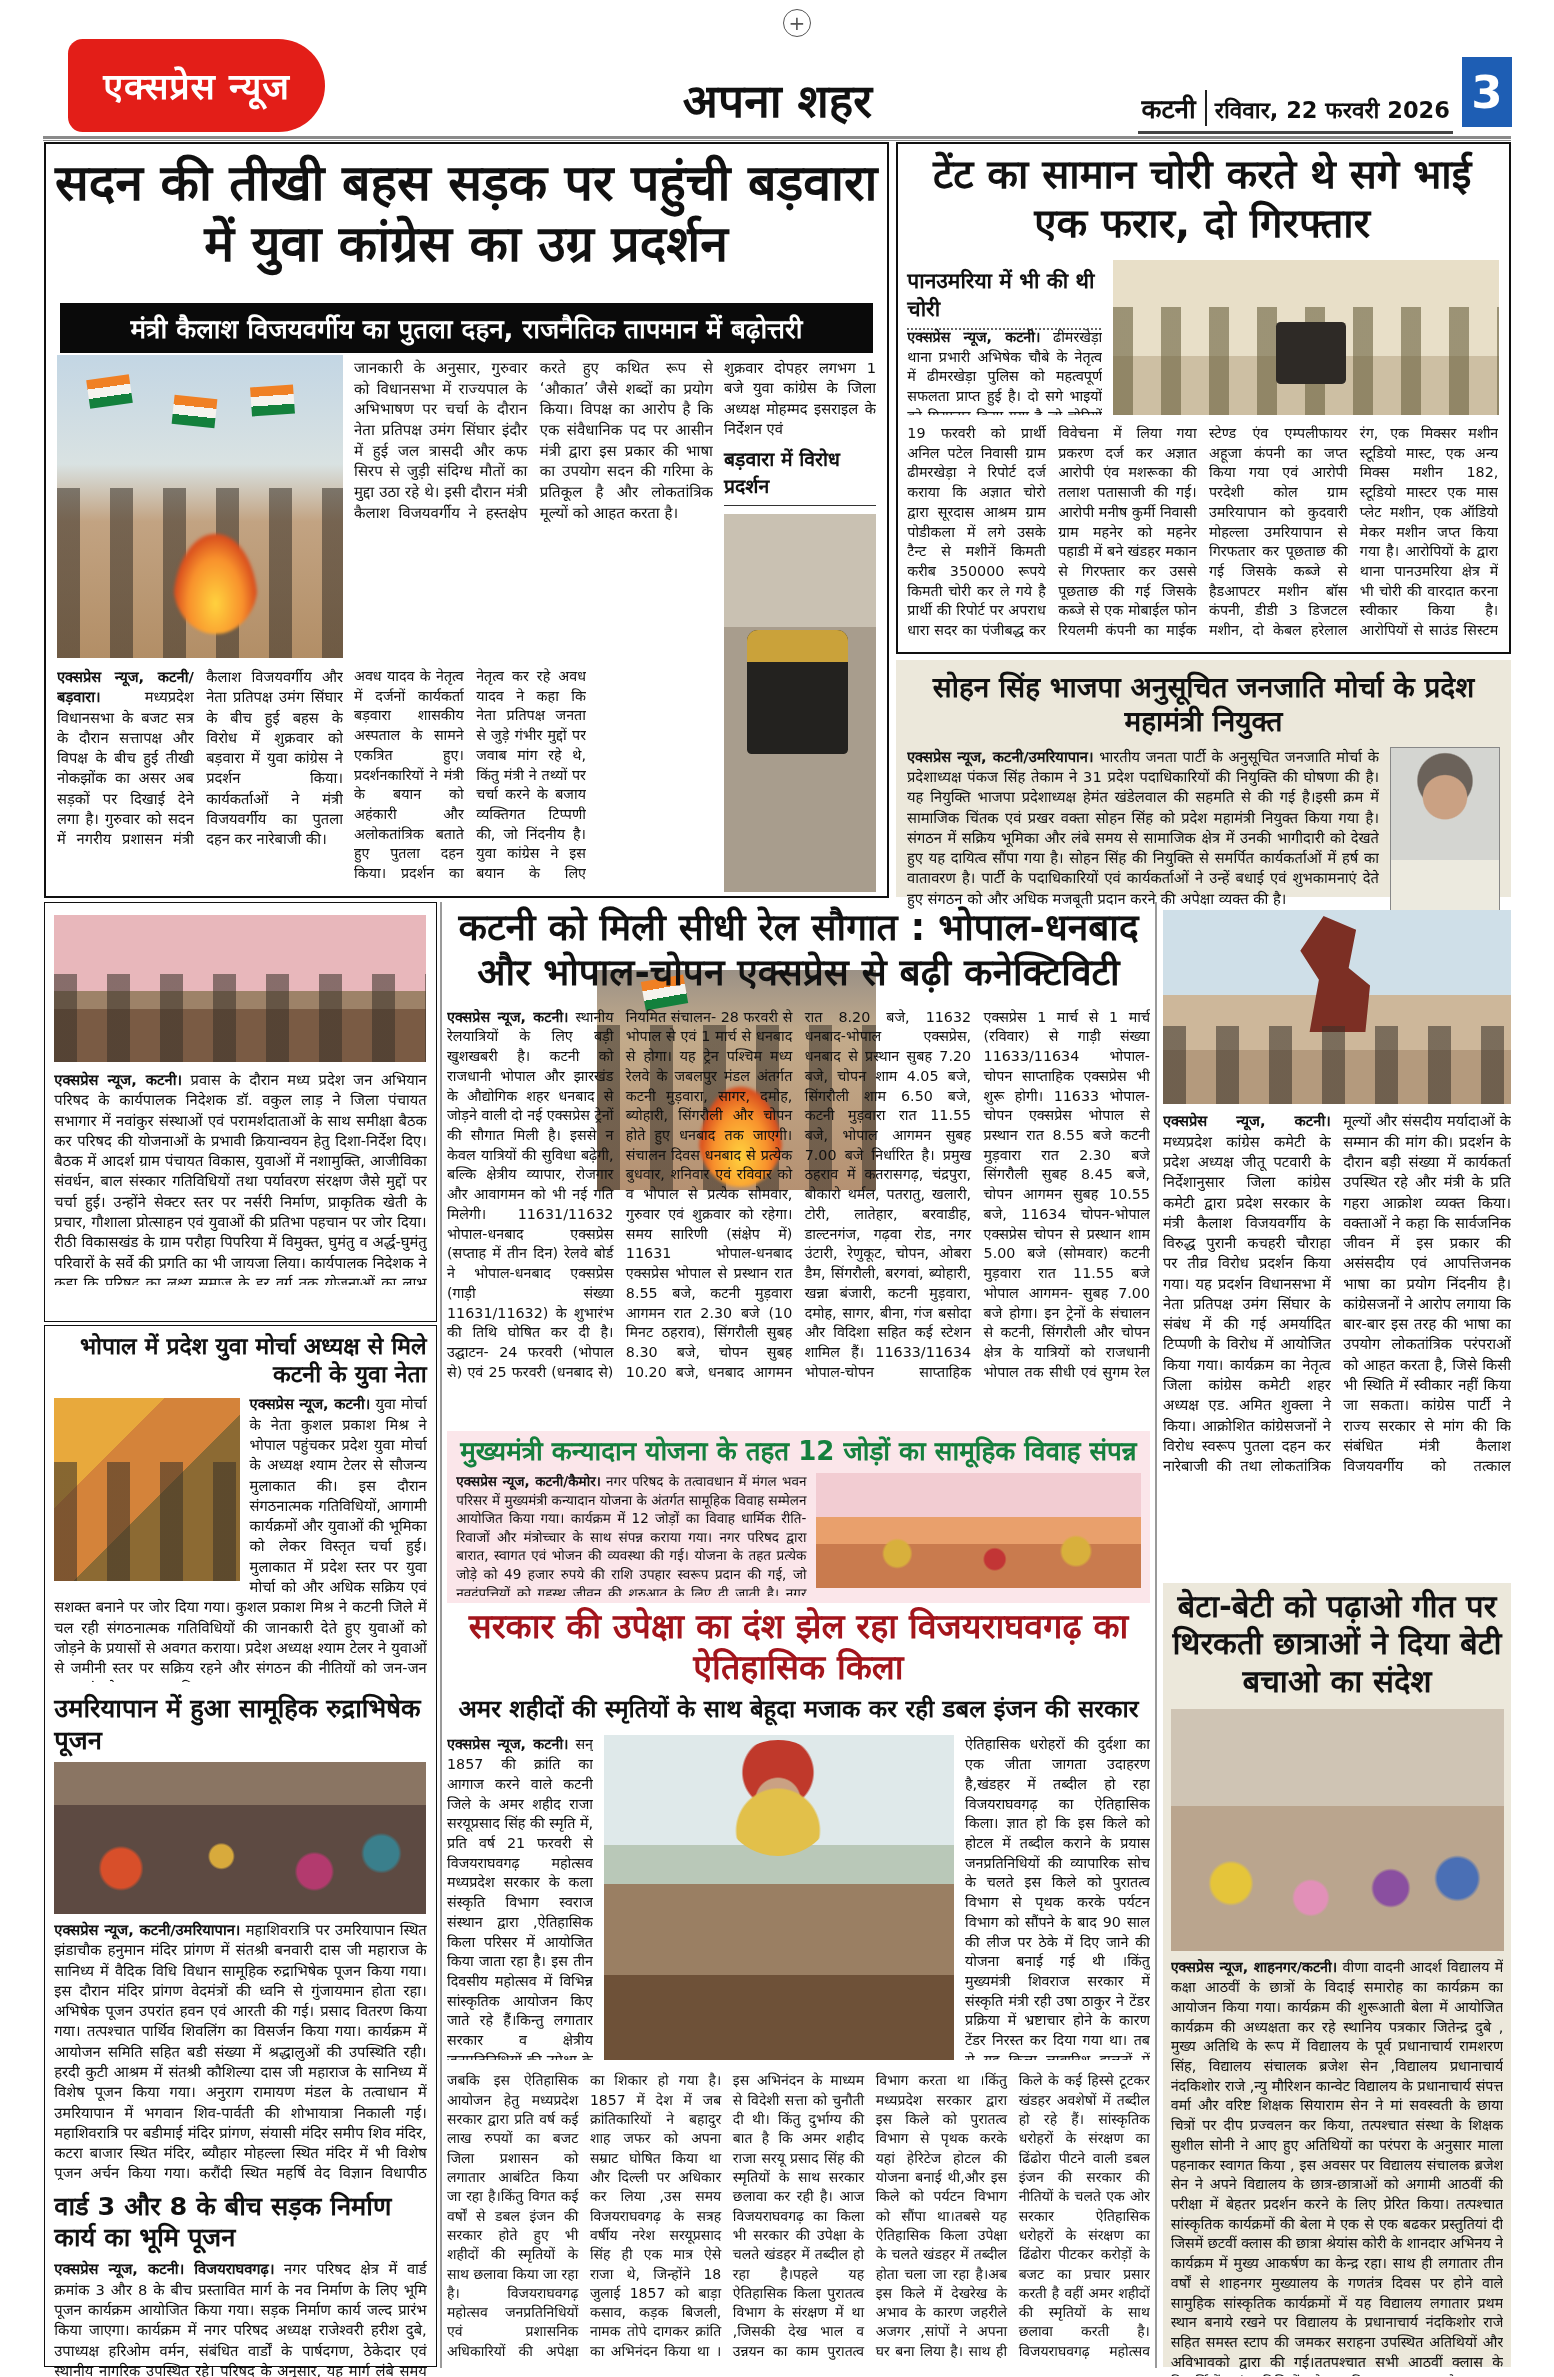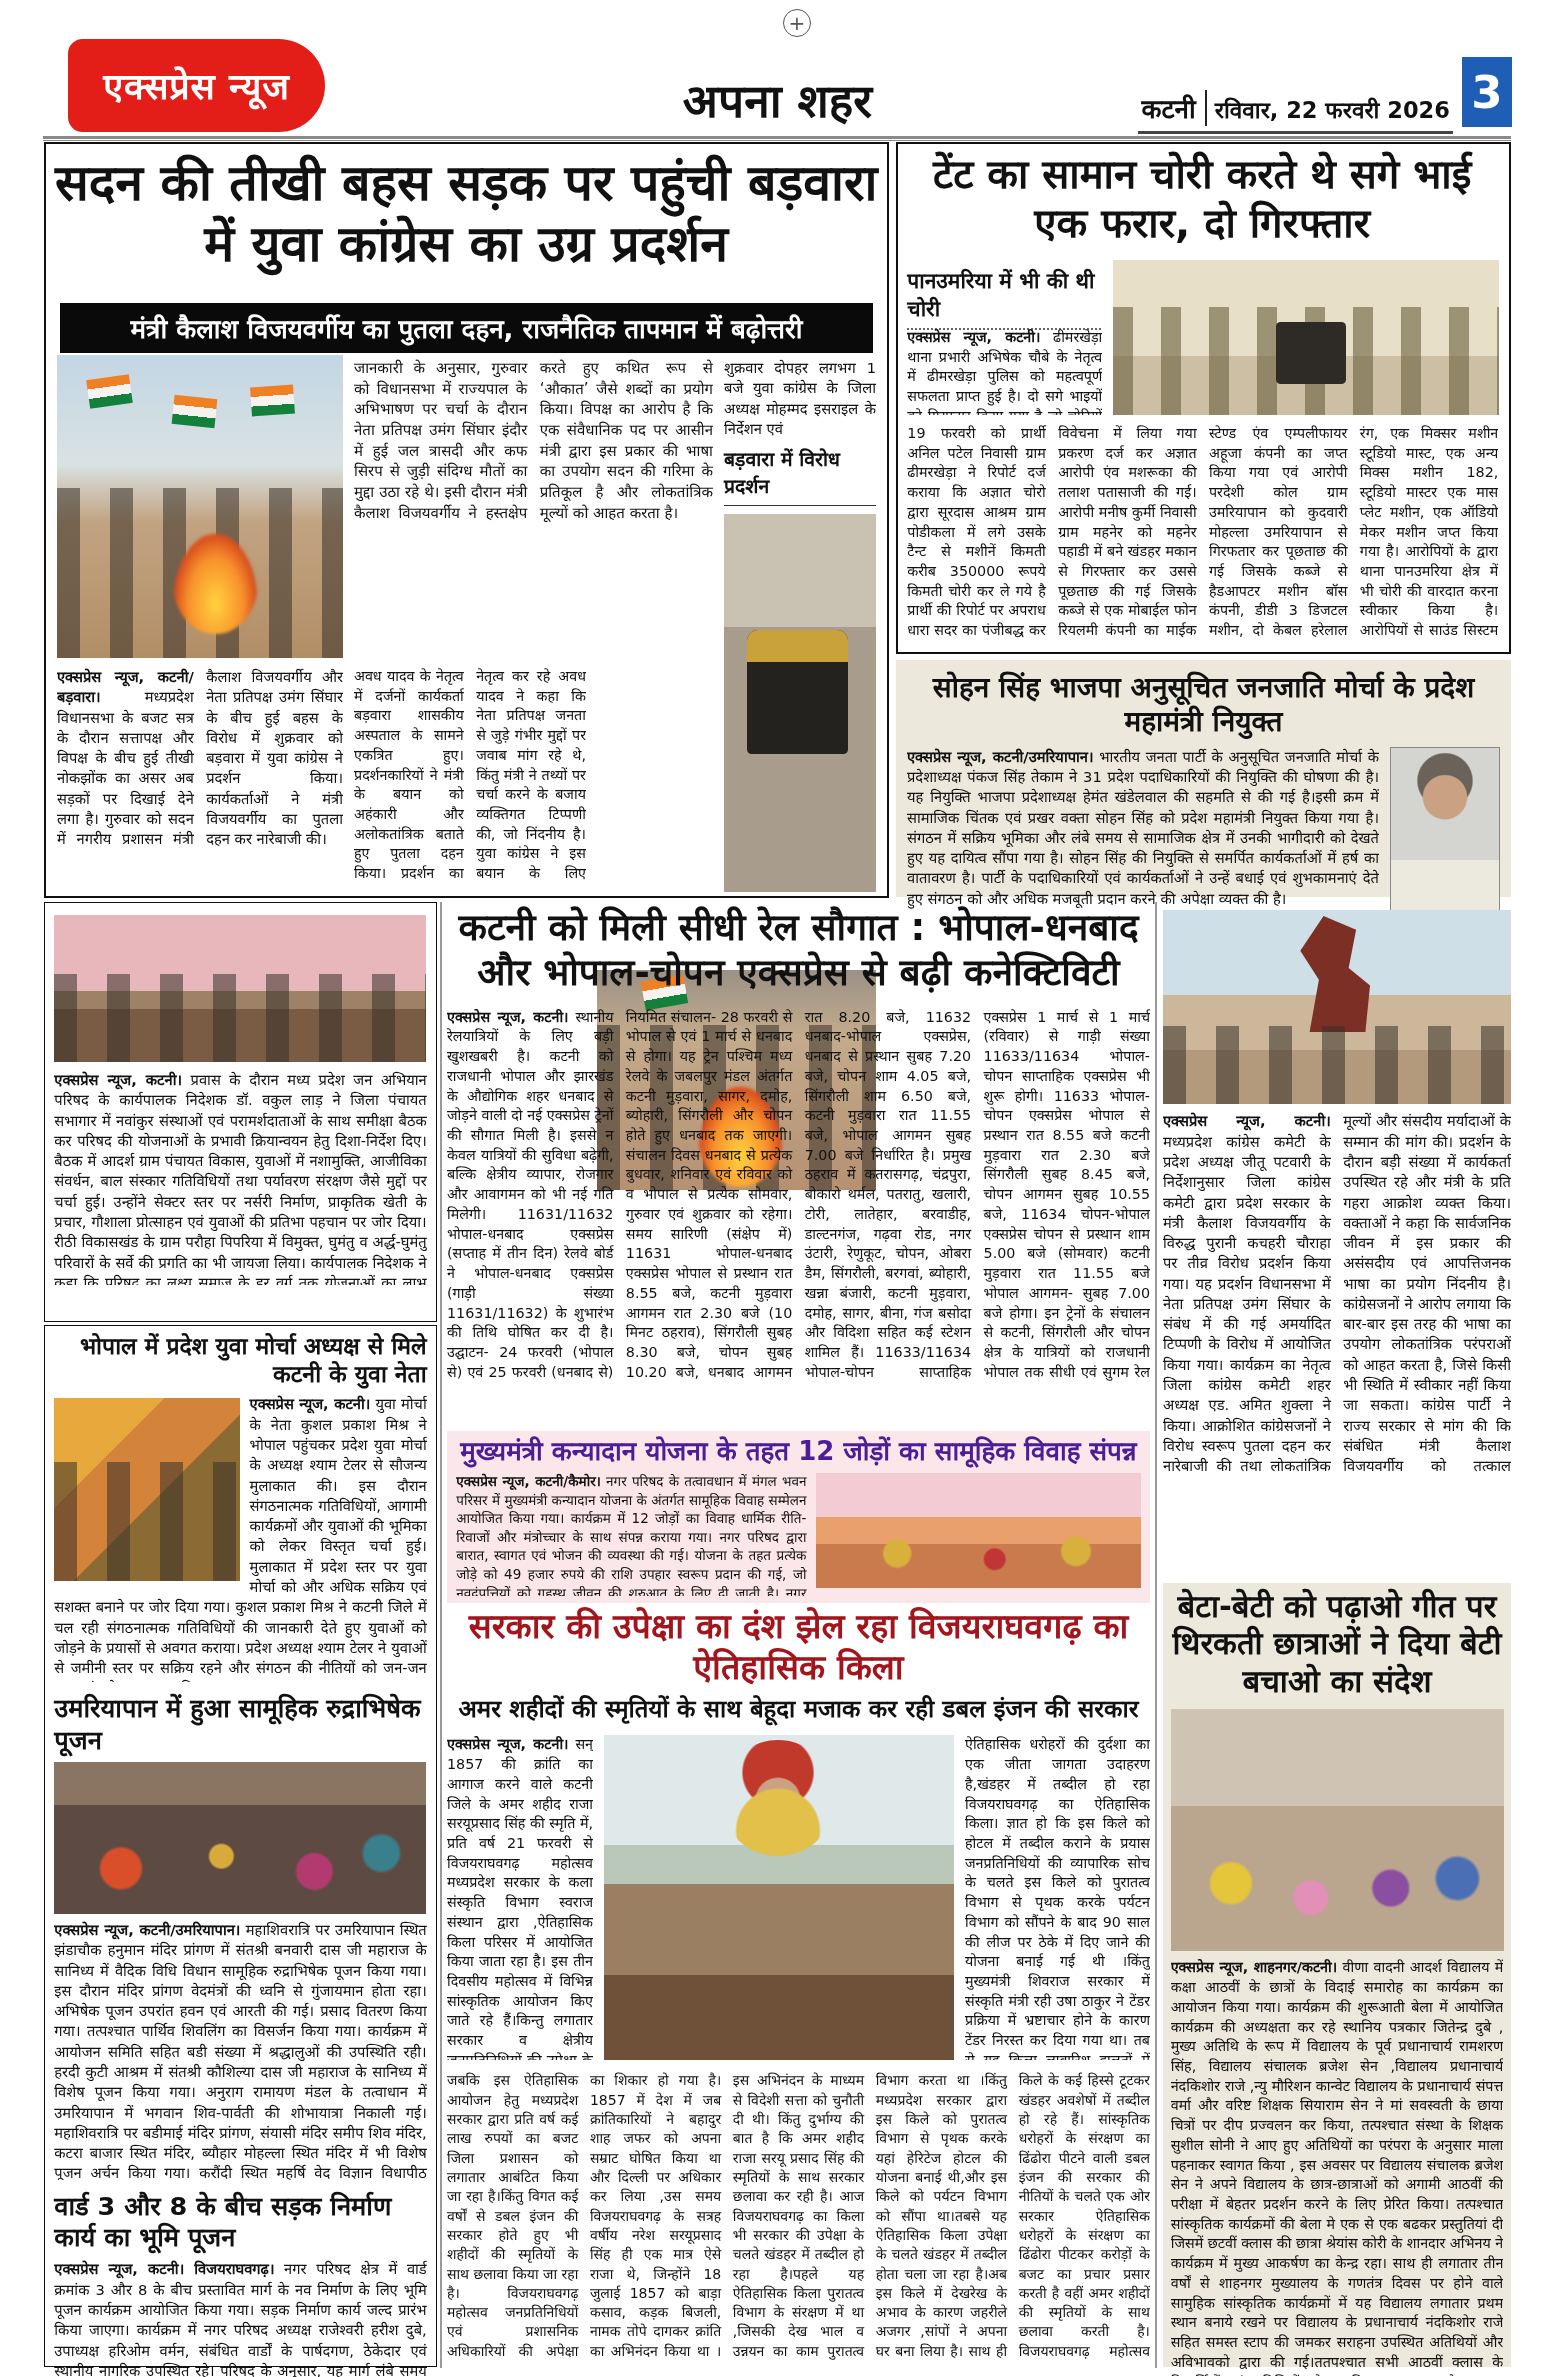--- a/index.html
+++ b/index.html
@@ -162,21 +162,21 @@
 
   <div class="abs" style="left:447px;top:902px;width:703px;height:526px;" data-name="article-rail">
     <div class="hl" style="font-size:37px;margin-top:3.1px;" data-name="rail-headline">कटनी को मिली सीधी रेल सौगात : भोपाल-धनबाद और भोपाल-चोपन एक्सप्रेस से बढ़ी कनेक्टिविटी</div>
     <div class="body-txt cols4" style="height:393px;margin-top:12.4px;font-size:14.3px;" data-name="rail-body">
       <b class="byline" data-name="rail-byline">एक्सप्रेस न्यूज, कटनी।</b>
       <span data-name="rail-body-text">स्थानीय रेलयात्रियों के लिए बड़ी खुशखबरी है। कटनी को राजधानी भोपाल और झारखंड के औद्योगिक शहर धनबाद से जोड़ने वाली दो नई एक्सप्रेस ट्रेनों की सौगात मिली है। इससे न केवल यात्रियों की सुविधा बढ़ेगी, बल्कि क्षेत्रीय व्यापार, रोजगार और आवागमन को भी नई गति मिलेगी। 11631/11632 भोपाल-धनबाद एक्सप्रेस (सप्ताह में तीन दिन) रेलवे बोर्ड ने भोपाल-धनबाद एक्सप्रेस (गाड़ी संख्या 11631/11632) के शुभारंभ की तिथि घोषित कर दी है। उद्घाटन- 24 फरवरी (भोपाल से) एवं 25 फरवरी (धनबाद से) नियमित संचालन- 28 फरवरी से भोपाल से एवं 1 मार्च से धनबाद से होगा। यह ट्रेन पश्चिम मध्य रेलवे के जबलपुर मंडल अंतर्गत कटनी मुड़वारा, सागर, दमोह, ब्योहारी, सिंगरौली और चोपन होते हुए धनबाद तक जाएगी। संचालन दिवस धनबाद से प्रत्येक बुधवार, शनिवार एवं रविवार को व भोपाल से प्रत्येक सोमवार, गुरुवार एवं शुक्रवार को रहेगा। समय सारिणी (संक्षेप में) 11631 भोपाल-धनबाद एक्सप्रेस भोपाल से प्रस्थान रात 8.55 बजे, कटनी मुड़वारा आगमन रात 2.30 बजे (10 मिनट ठहराव), सिंगरौली सुबह 8.30 बजे, चोपन सुबह 10.20 बजे, धनबाद आगमन रात 8.20 बजे, 11632 धनबाद-भोपाल एक्सप्रेस, धनबाद से प्रस्थान सुबह 7.20 बजे, चोपन शाम 4.05 बजे, सिंगरौली शाम 6.50 बजे, कटनी मुड़वारा रात 11.55 बजे, भोपाल आगमन सुबह 7.00 बजे निर्धारित है। प्रमुख ठहराव में कतरासगढ़, चंद्रपुरा, बोकारो थर्मल, पतरातु, खलारी, टोरी, लातेहार, बरवाडीह, डाल्टनगंज, गढ़वा रोड, नगर उंटारी, रेणुकूट, चोपन, ओबरा डैम, सिंगरौली, बरगवां, ब्योहारी, खन्ना बंजारी, कटनी मुड़वारा, दमोह, सागर, बीना, गंज बसोदा और विदिशा सहित कई स्टेशन शामिल हैं। 11633/11634 भोपाल-चोपन साप्ताहिक एक्सप्रेस 1 मार्च से 1 मार्च (रविवार) से गाड़ी संख्या 11633/11634 भोपाल-चोपन साप्ताहिक एक्सप्रेस भी शुरू होगी। 11633 भोपाल-चोपन एक्सप्रेस भोपाल से प्रस्थान रात 8.55 बजे कटनी मुड़वारा रात 2.30 बजे सिंगरौली सुबह 8.45 बजे, चोपन आगमन सुबह 10.55 बजे, 11634 चोपन-भोपाल एक्सप्रेस चोपन से प्रस्थान शाम 5.00 बजे (सोमवार) कटनी मुड़वारा रात 11.55 बजे भोपाल आगमन- सुबह 7.00 बजे होगा। इन ट्रेनों के संचालन से कटनी, सिंगरौली और चोपन क्षेत्र के यात्रियों को राजधानी भोपाल तक सीधी एवं सुगम रेल सुविधा मिलेगी। साथ ही झारखंड के औद्योगिक क्षेत्रों तक बेहतर संपर्क स्थापित होगा, जिससे विद्यार्थियों, श्रमिकों, व्यवसायियों और आम यात्रियों को विशेष लाभ मिलेगा। स्थानीय स्तर पर इसे लंबे समय से प्रतीक्षित रेल सुविधा के रूप में देखा जा रहा है, जो कटनी को एक बार फिर मध्य भारत के महत्वपूर्ण रेल जंक्शन के रूप में मजबूती प्रदान करेगी।</span>
     </div>
   </div>
 
   <div class="abs" style="left:447px;top:1431px;width:703px;height:172px;background:#fbe6ea;padding:4.6px 9.3px;" data-name="article-kanyadan">
-    <div class="hl" style="font-size:26px;color:#4c1d95;" data-name="kanyadan-headline">मुख्यमंत्री कन्यादान योजना के तहत 12 जोड़ों का सामूहिक विवाह संपन्न</div>
+    <div class="hl" style="font-size:26px;color:#15803d;" data-name="kanyadan-headline">मुख्यमंत्री कन्यादान योजना के तहत 12 जोड़ों का सामूहिक विवाह संपन्न</div>
     <div class="body-txt" style="height:124px;font-size:13.5px;margin-top:4.6px;" data-name="kanyadan-body-wrap">
       <span class="photo ph-wedding" style="float:right;width:325px;height:115px;margin:1.5px 0 4.6px 9.3px;" data-name="photo-mass-wedding-couples"></span>
       <b class="byline" data-name="kanyadan-byline">एक्सप्रेस न्यूज, कटनी/कैमोर।</b>
       <span data-name="kanyadan-body">नगर परिषद के तत्वावधान में मंगल भवन परिसर में मुख्यमंत्री कन्यादान योजना के अंतर्गत सामूहिक विवाह सम्मेलन आयोजित किया गया। कार्यक्रम में 12 जोड़ों का विवाह धार्मिक रीति-रिवाजों और मंत्रोच्चार के साथ संपन्न कराया गया। नगर परिषद द्वारा बारात, स्वागत एवं भोजन की व्यवस्था की गई। योजना के तहत प्रत्येक जोड़े को 49 हजार रुपये की राशि उपहार स्वरूप प्रदान की गई, जो नवदंपत्तियों को गृहस्थ जीवन की शुरुआत के लिए दी जाती है। नगर परिषद अध्यक्ष पलक नमीत ग्रोवर द्वारा अतिरिक्त सहयोग भी प्रदान किया गया। आयोजन में नगर परिषद के जनप्रतिनिधि, गणमान्य नागरिक एवं परिजन उपस्थित रहे। योजना का उद्देश्य आर्थिक रूप से कमजोर परिवारों की बेटियों के विवाह को सम्मानपूर्वक संपन्न कराना है।</span>
     </div>
   </div>
 
   <div class="abs" style="left:447px;top:1606px;width:703px;height:762px;" data-name="article-fort">
     <div class="hl" style="font-size:34px;color:#a3151c;" data-name="fort-headline">सरकार की उपेक्षा का दंश झेल रहा विजयराघवगढ़ का ऐतिहासिक किला</div>
     <div class="hl" style="font-size:24px;margin-top:6.2px;" data-name="fort-subhead">अमर शहीदों की स्मृतियों के साथ बेहूदा मजाक कर रही डबल इंजन की सरकार</div>

